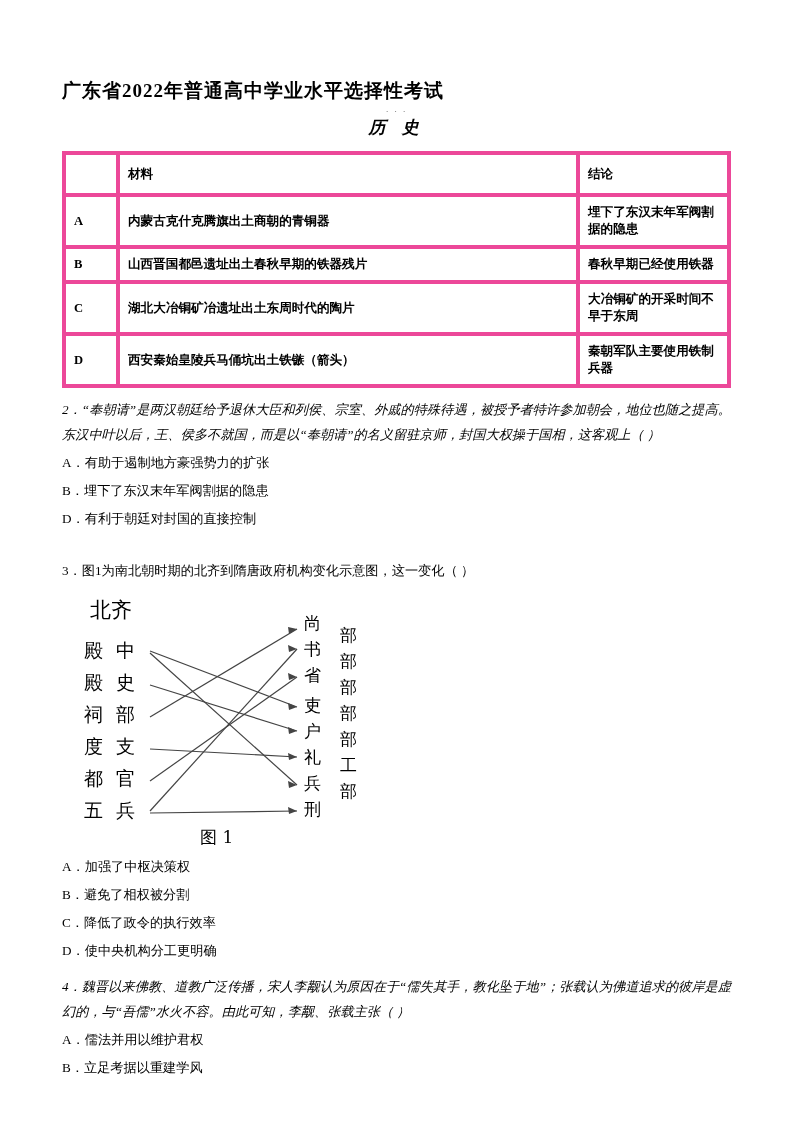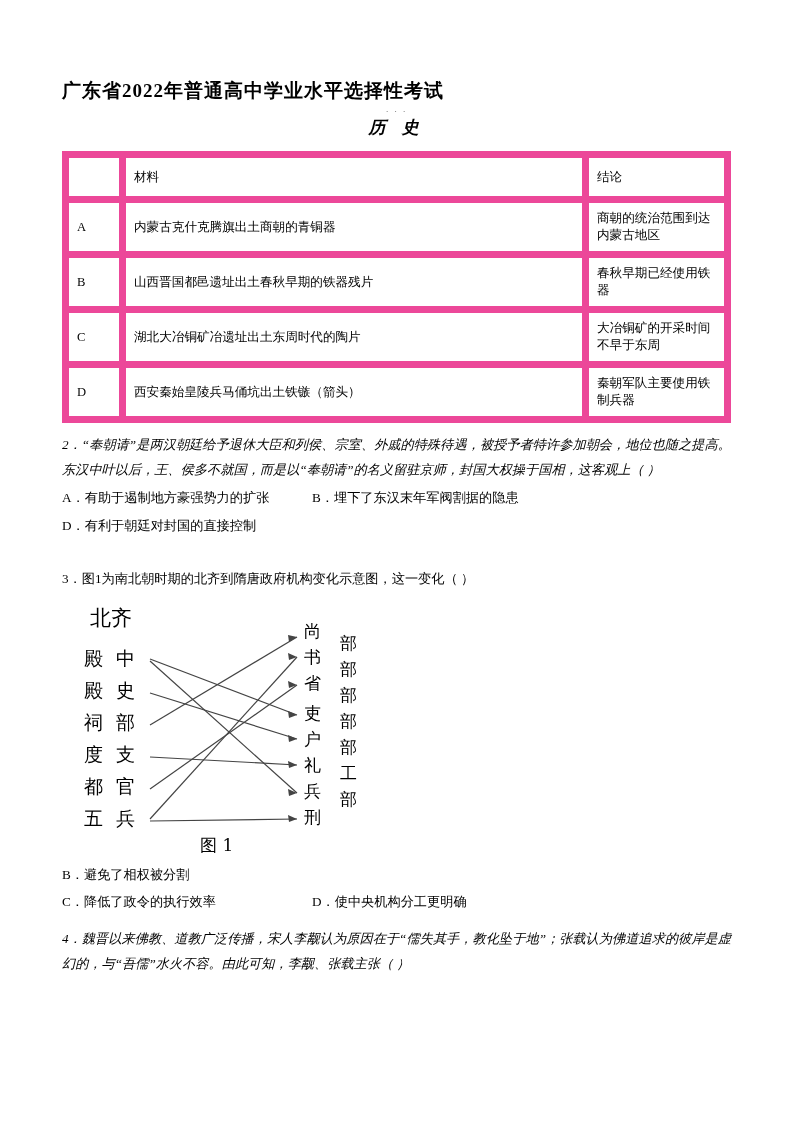--- a/index.html
+++ b/index.html
@@ -55,34 +55,35 @@
   .q-stem {
     text-indent: 0;
   }
   .opts {
     font-size: 13.2px;
     line-height: 2.1;
     margin-top: 2px;
   }
   .opt-row {
     display: flex;
+    flex-direction: column;
   }
   .opt-a { width: 250px; }
   .opt-c { width: 250px; }
   table.matrix {
     border-collapse: collapse;
     width: 100%;
     margin-top: 12px;
     font-size: 12.6px;
   }
   table.matrix td, table.matrix th {
-    border: 7px solid #ec4899;
+    border: 4px solid #ec4899;
     padding: 7px 8px;
     text-align: left;
-    font-weight: normal;
+    font-weight: bold;
     vertical-align: middle;
   }
   table.matrix .c-label { width: 34px; text-align: left; padding-left: 8px;}
   table.matrix .c-mat { width: 440px; }
   table.matrix thead td { height: 24px; }
   .fig-wrap {
     margin-top: 6px;
     position: relative;
     height: 268px;
   }
@@ -107,21 +108,21 @@
       <tr>
         <td class="c-label"></td>
         <td class="c-mat">材料</td>
         <td>结论</td>
       </tr>
     </thead>
     <tbody>
       <tr>
         <td class="c-label">A</td>
         <td class="c-mat">内蒙古克什克腾旗出土商朝的青铜器</td>
-        <td>商朝的统治范围到达内蒙古地区</td>
+        <td>埋下了东汉末年军阀割据的隐患</td>
       </tr>
       <tr>
         <td class="c-label">B</td>
         <td class="c-mat">山西晋国都邑遗址出土春秋早期的铁器残片</td>
         <td>春秋早期已经使用铁器</td>
       </tr>
       <tr>
         <td class="c-label">C</td>
         <td class="c-mat">湖北大冶铜矿冶遗址出土东周时代的陶片</td>
         <td>大冶铜矿的开采时间不早于东周</td>
@@ -202,23 +203,30 @@
         <polygon points="225,60 216,56 217,63"></polygon>
         <polygon points="225,222 216,218 217,225"></polygon>
       </g>
 
       <text x="128" y="254" font-size="17" font-family="DejaVu Serif, serif">图 1</text>
     </svg>
   </div>
 
   <div class="opts" style="margin-top:-4px;">
     <div class="opt-row">
+      <span class="opt-a">A．加强了中枢决策权</span>
       <span>B．避免了相权被分割</span>
     </div>
     <div class="opt-row">
       <span class="opt-c">C．降低了政令的执行效率</span>
       <span>D．使中央机构分工更明确</span>
     </div>
   </div>
 
   <div class="q q-stem" style="margin-top:10px;font-style:italic;">4．魏晋以来佛教、道教广泛传播，宋人李觏认为原因在于“儒失其手，教化坠于地”；张载认为佛道追求的彼岸是虚幻的，与“吾儒”水火不容。由此可知，李觏、张载主张（      ）</div>
+  <div class="opts">
+    <div class="opt-row">
+      <span class="opt-a">A．儒法并用以维护君权</span>
+      <span>B．立足考据以重建学风</span>
+    </div>
+  </div>
 
 </div>
 
 </body></html>

